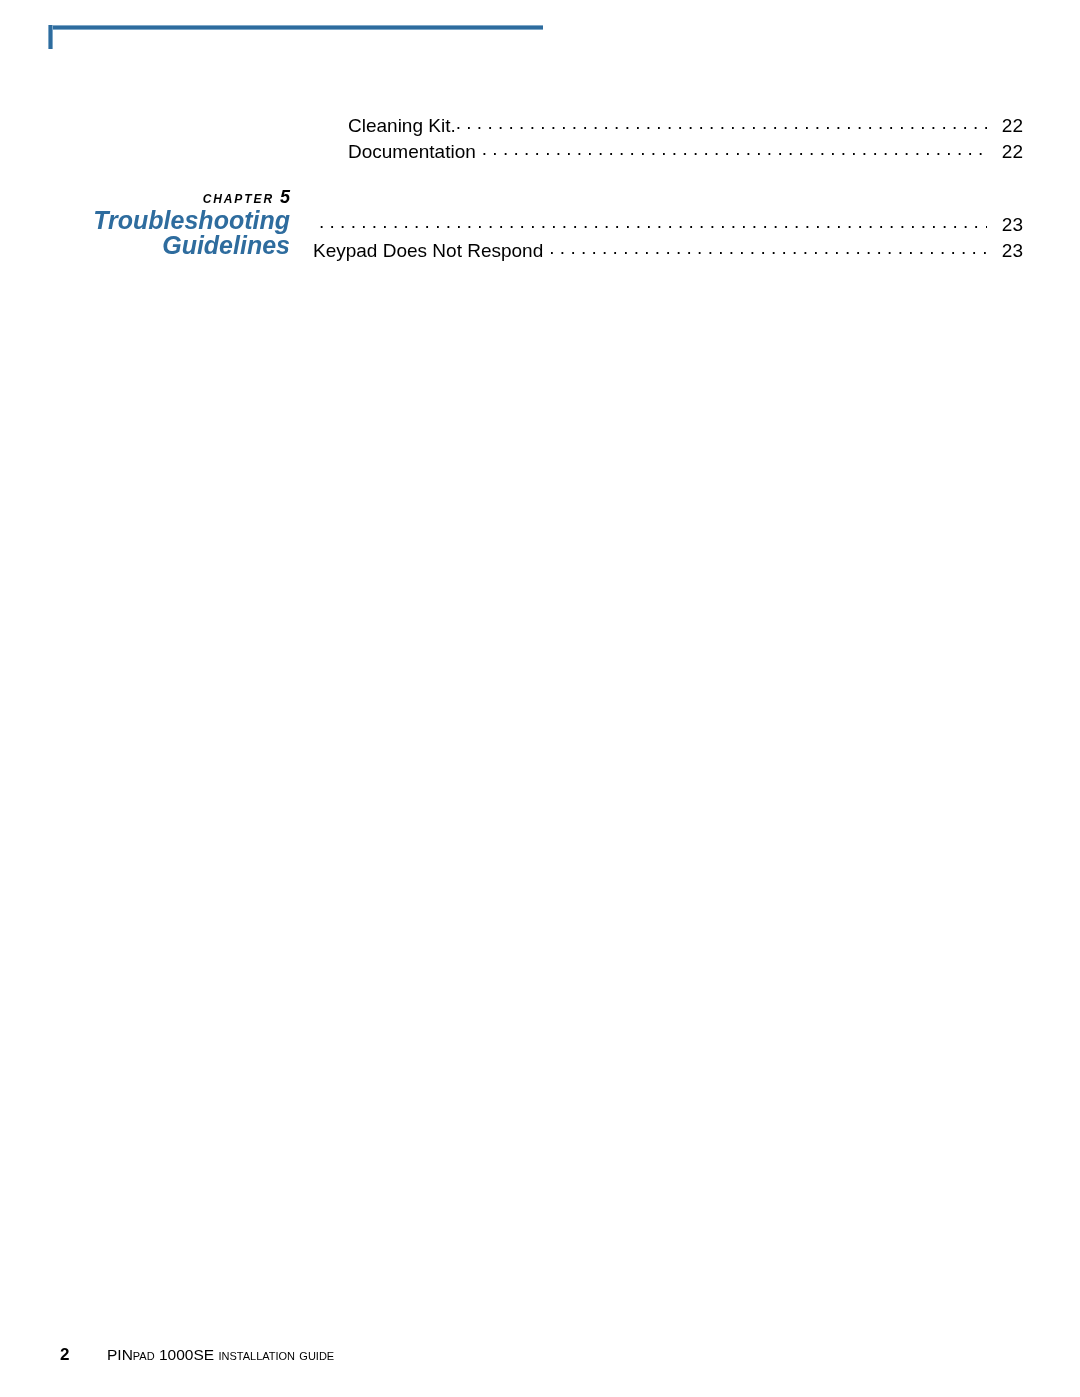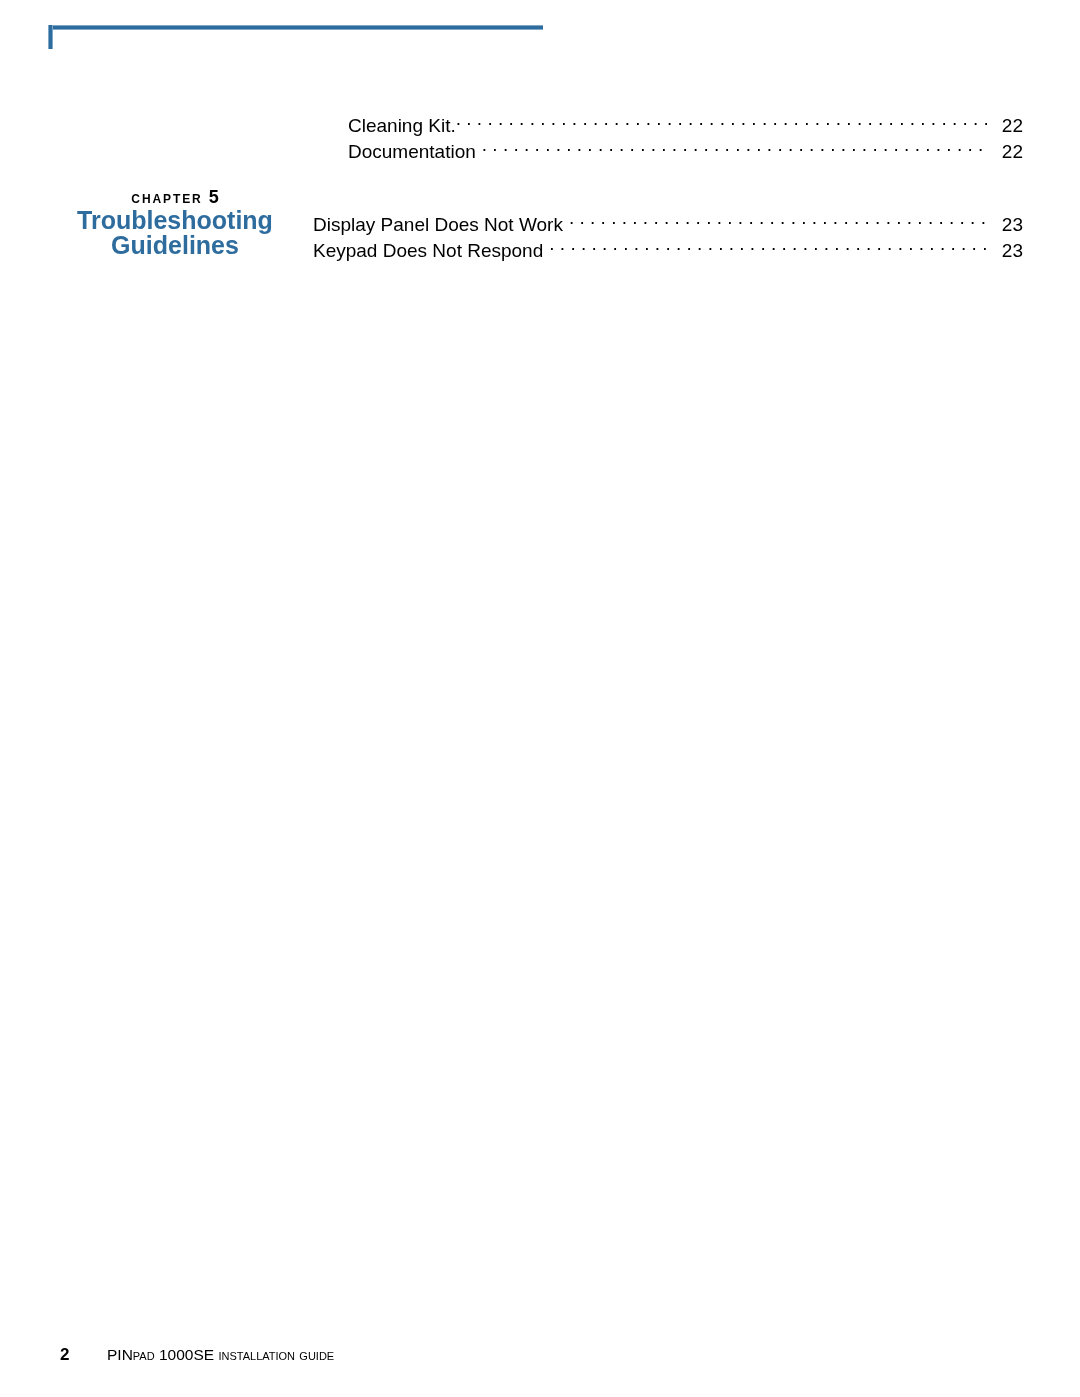--- a/index.html
+++ b/index.html
@@ -46,21 +46,22 @@
     border-right: 1px solid #7FA8C8;
     box-sizing: border-box;
   }
 
   
   #chapter-block {
     position: absolute;
     left: 60px;
     top: 186px;
     width: 230px;
-    text-align: center;
+    text-align: right;
+    font-style: italic;
   }
   #chapter-block .chapter-kicker {
     font-size: 16.5px;
     font-weight: bold;
     letter-spacing: 1.9px;
     color: #000000;
     font-variant: small-caps;
     text-transform: lowercase;
     line-height: 22px;
     white-space: nowrap;
@@ -85,21 +86,21 @@
     position: absolute;
     left: 313px;
     top: 113px;
     width: 710px;
   }
   .toc-group {
     width: 100%;
   }
   .toc-entry {
     display: flex;
-    align-items: flex-start;
+    align-items: center;
     font-size: 19px;
     line-height: 26px;
     color: #000000;
     white-space: nowrap;
   }
   .toc-entry.indented {
     padding-left: 35px;
   }
   .toc-entry .toc-title {
     flex: 0 0 auto;
@@ -184,21 +185,20 @@
     </div>
     <div class="toc-entry indented">
       <span class="toc-title">Documentation</span>
       <span class="toc-leader"></span>
       <span class="toc-page">22</span>
     </div>
   </div>
 
   <div class="toc-group">
     <div class="toc-entry">
-      <span class="toc-title">Display Panel Does Not Work</span>
       <span class="toc-leader"></span>
       <span class="toc-page">23</span>
     </div>
     <div class="toc-entry">
       <span class="toc-title">Keypad Does Not Respond</span>
       <span class="toc-leader"></span>
       <span class="toc-page">23</span>
     </div>
   </div>
 

